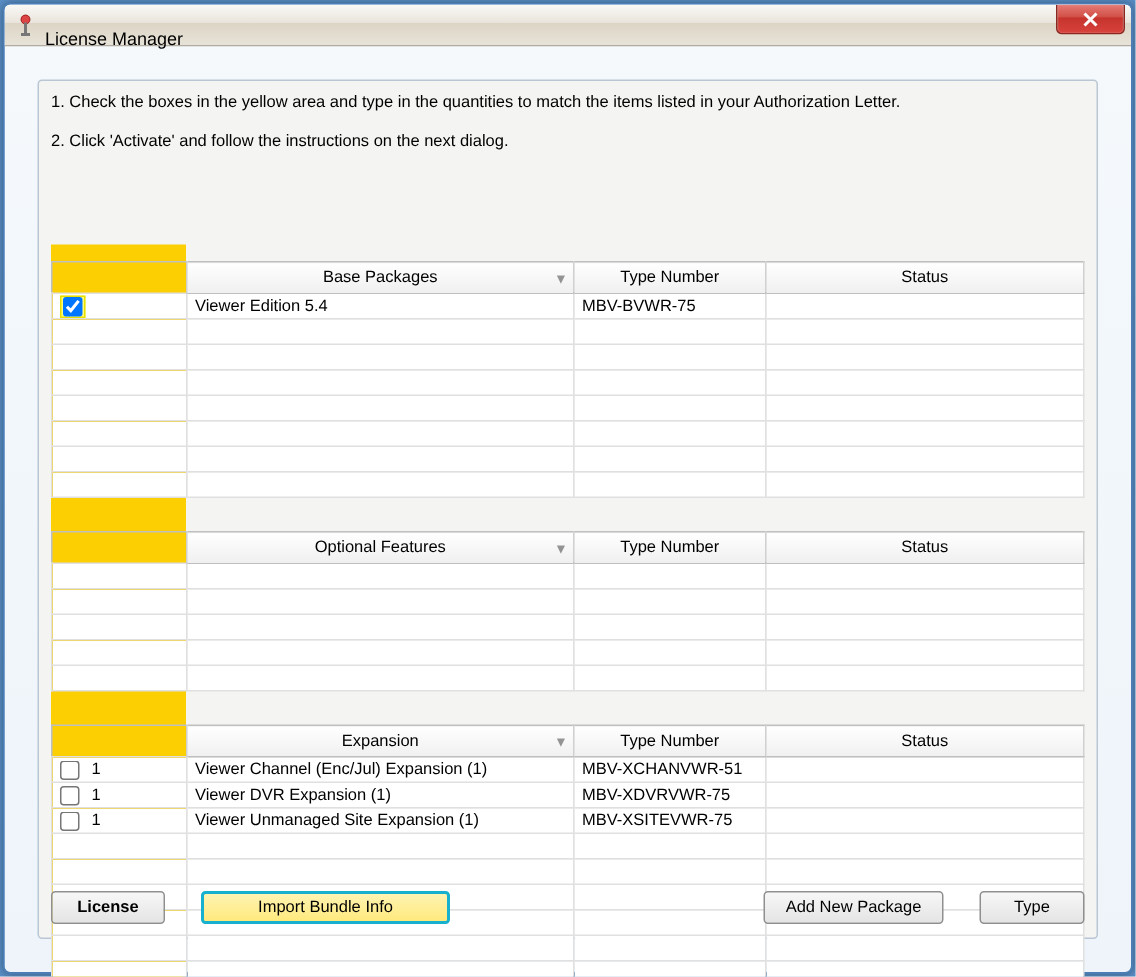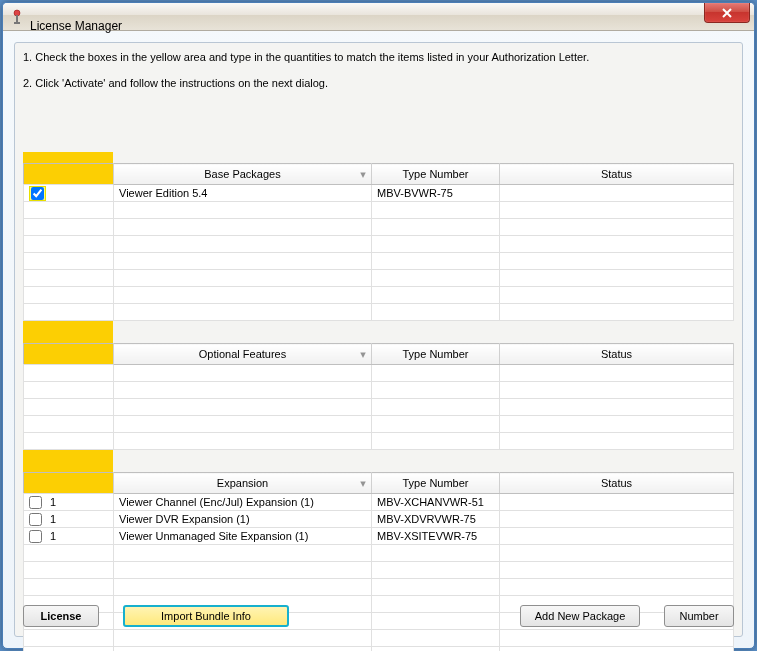--- a/index.html
+++ b/index.html
@@ -44,21 +44,21 @@
     border-bottom-left-radius: 4px;
     border-bottom-right-radius: 4px;
     display: flex; align-items: center; justify-content: center;
     color: #fff;
     box-shadow: inset 0 0 1px rgba(255,255,255,0.6);
   }
   .close-btn svg { width: 12px; height: 10px; }
   .content {
     position: absolute;
     top: 28px; left: 0; right: 0; bottom: 0;
-    padding: 11px;
+    padding: 22px;
   }
   .inner {
     border: 1px solid #b9c6d4;
     background: #f4f4f2;
     width: 100%;
     height: 100%;
     position: relative;
     border-radius: 3px;
   }
   .instructions {
@@ -418,18 +418,18 @@
               </tbody>
           </table>
         </div>
 
       </div>
 
       <div class="footer">
         <button class="btn activate">License</button>
         <button class="btn import">Import Bundle Info</button>
         <button class="btn addnew">Add New Package</button>
-        <button class="btn close">Number</button>
+        <button class="btn close">Type</button>
       </div>
 
     </div>
   </div>
 </div>
 
 </body></html>

